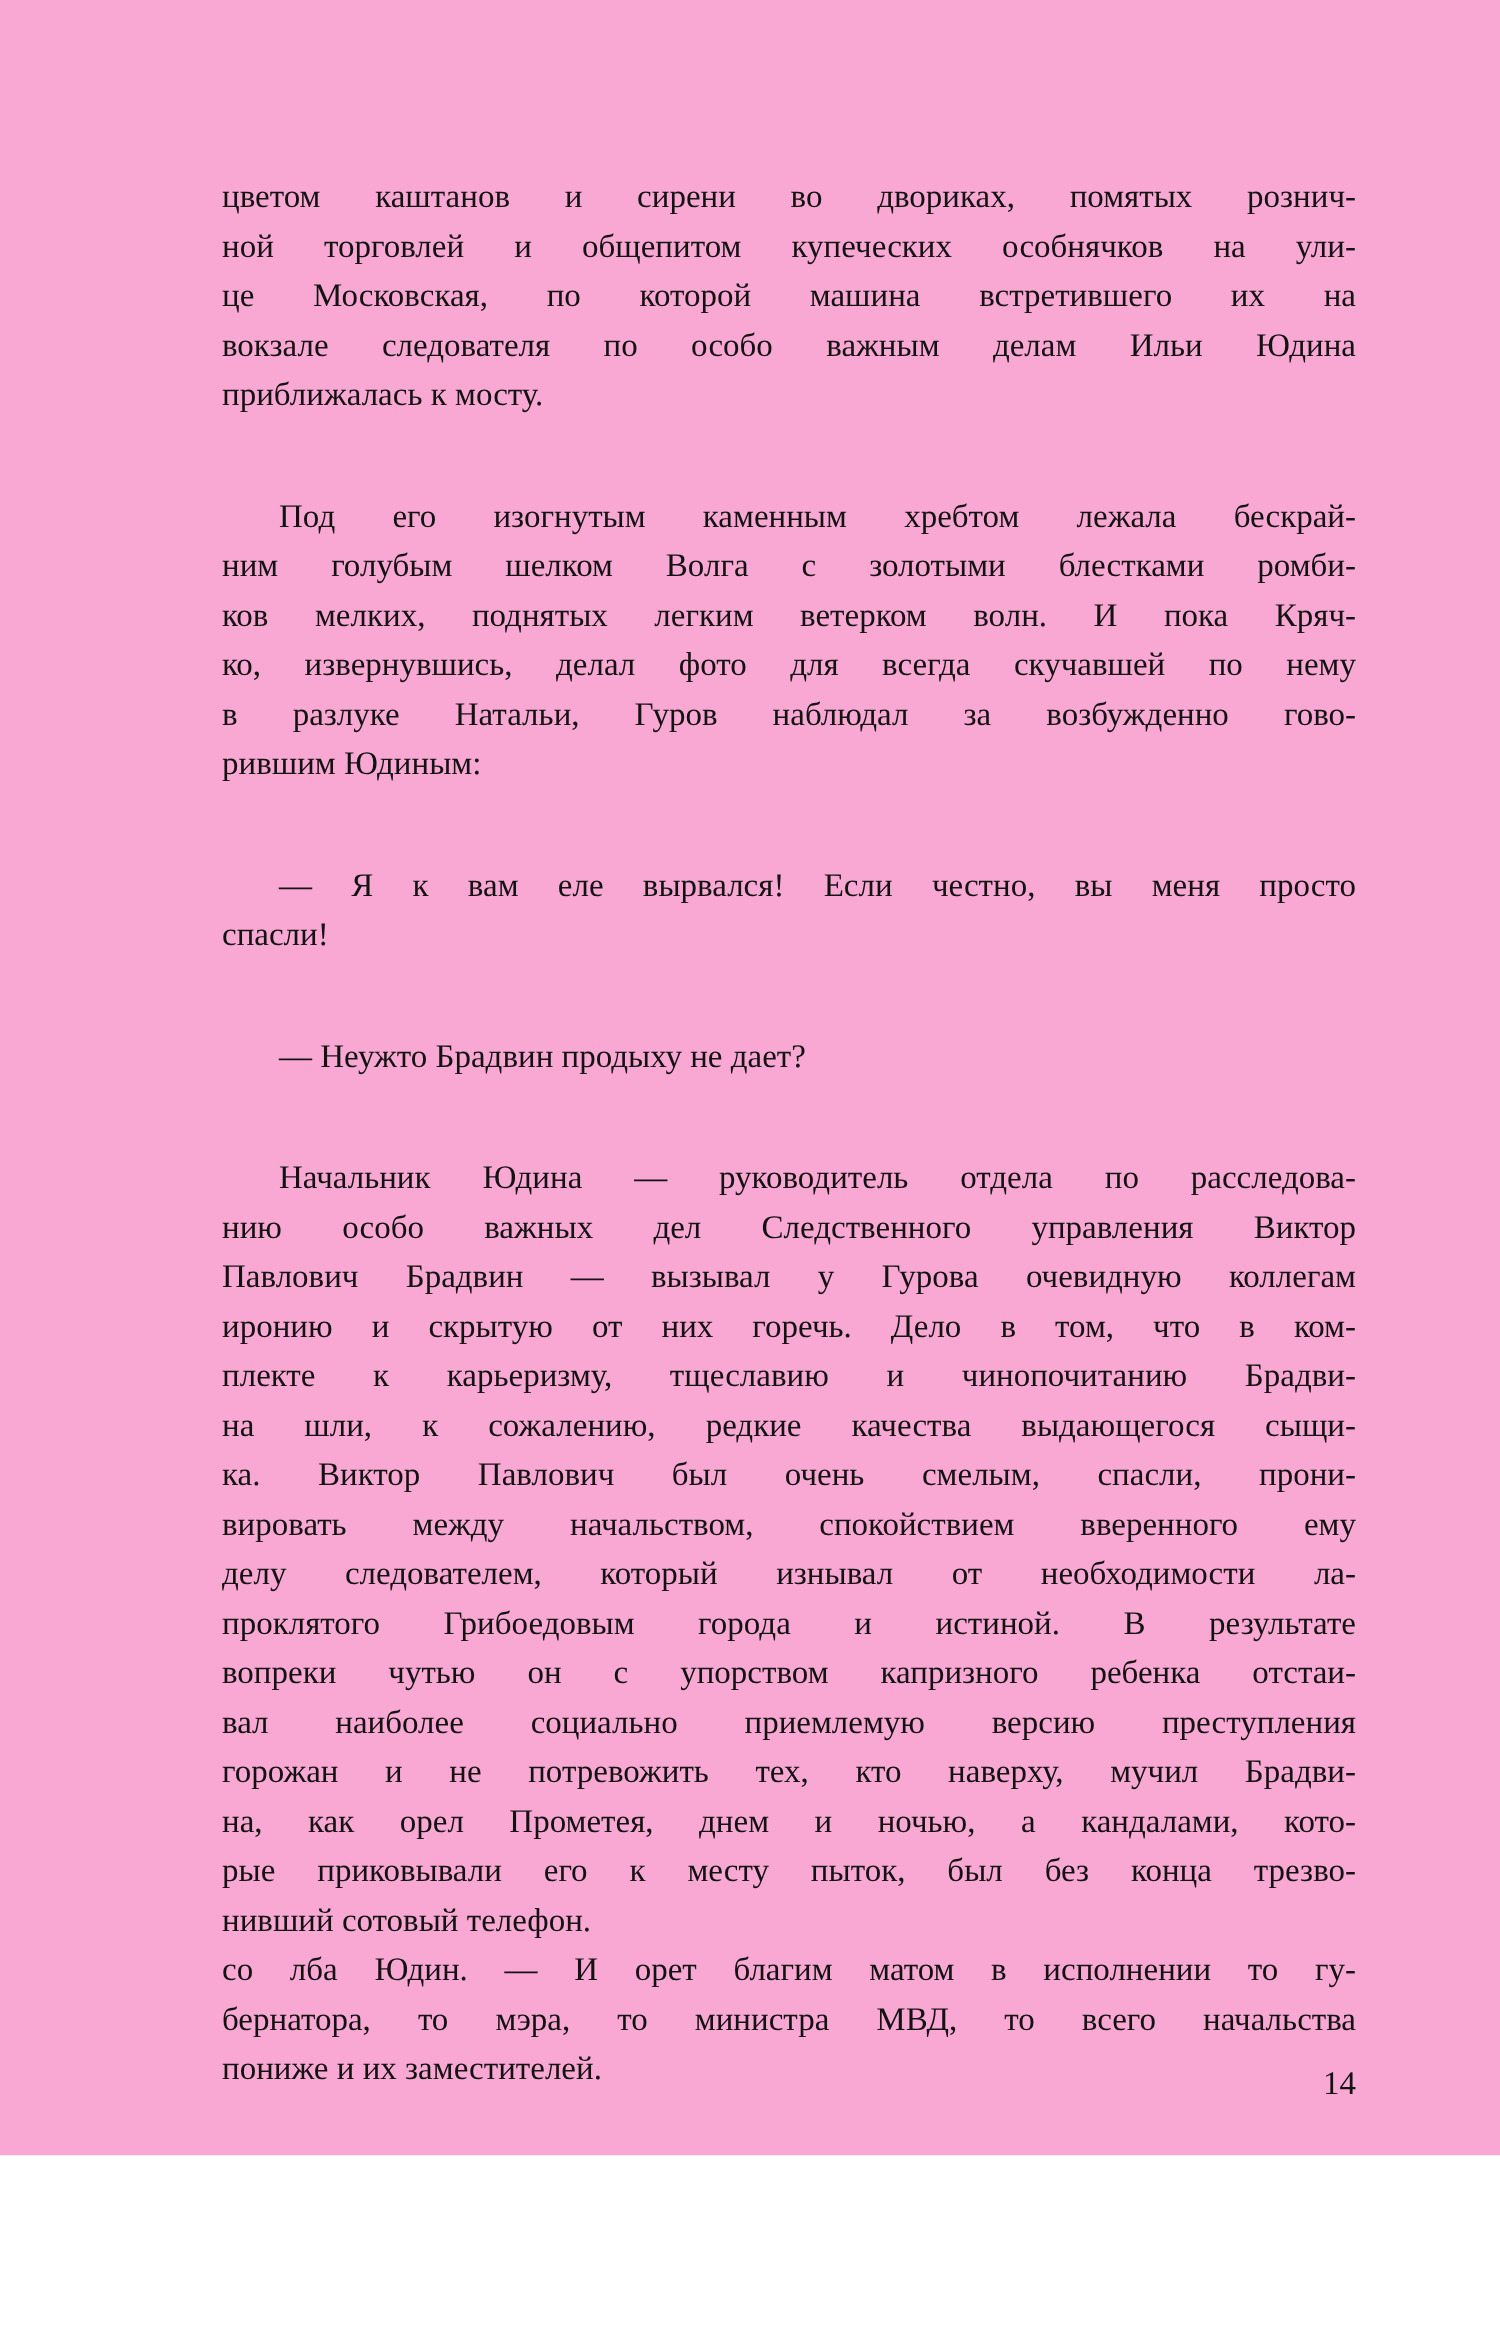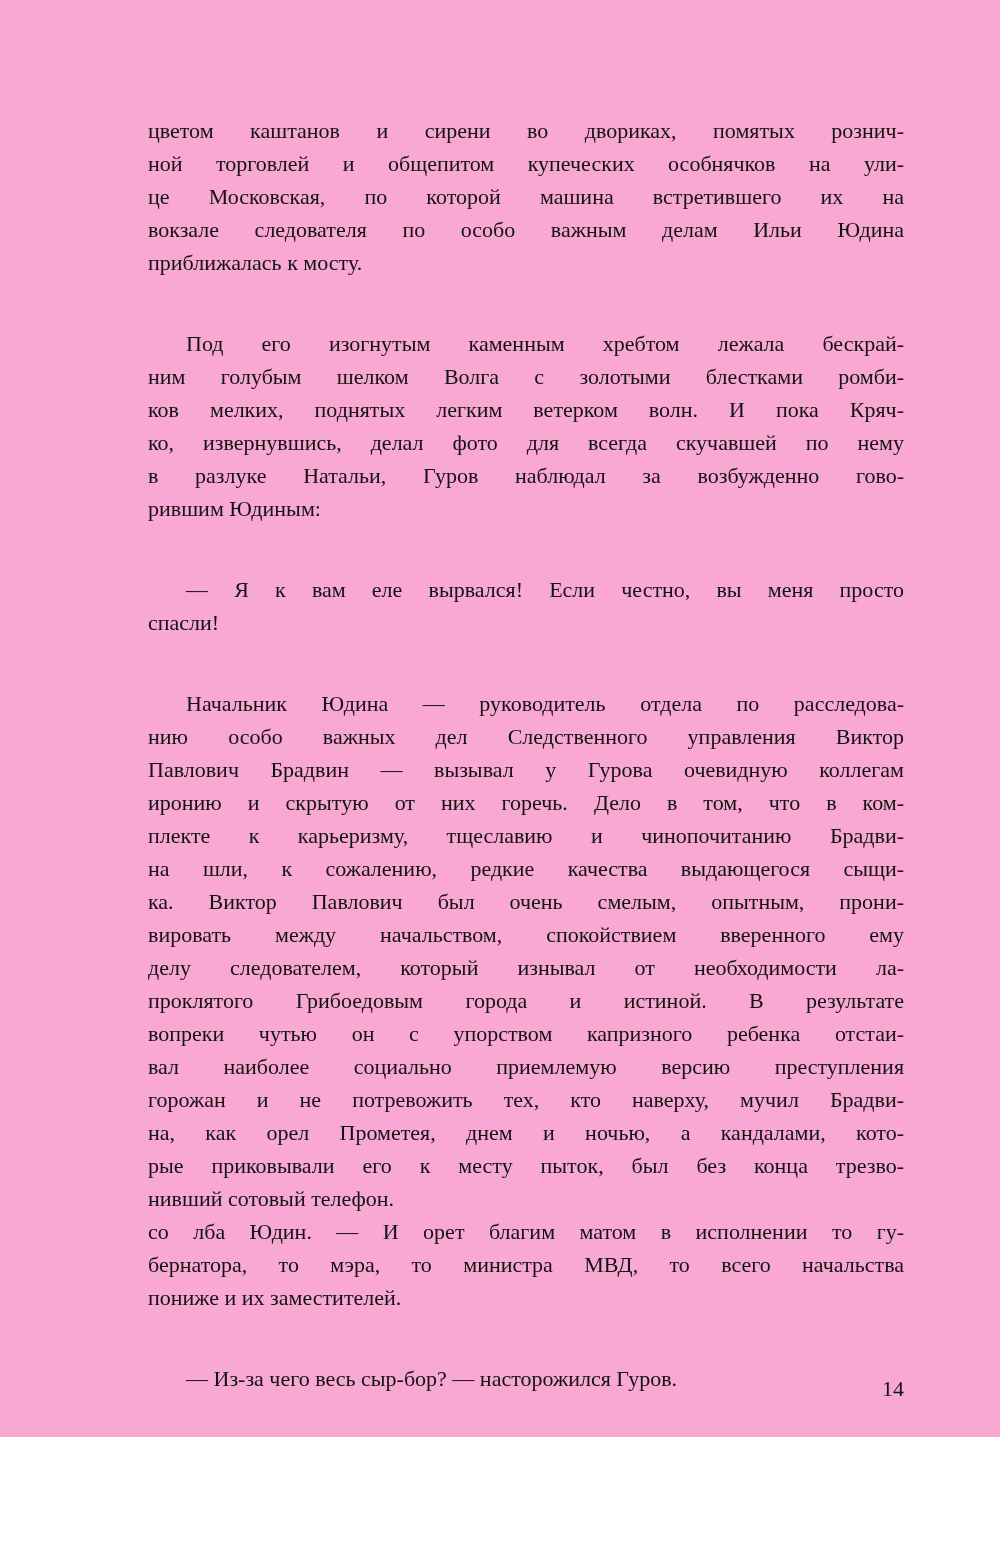--- a/index.html
+++ b/index.html
@@ -71,27 +71,30 @@
         <div class="line">ков мелких, поднятых легким ветерком волн. И пока Кряч-</div>
         <div class="line">ко, извернувшись, делал фото для всегда скучавшей по нему</div>
         <div class="line">в разлуке Натальи, Гуров наблюдал за возбужденно гово-</div>
         <div class="line last">рившим Юдиным:</div>
       </div>
       <div class="paragraph">
         <div class="line indent">— Я к вам еле вырвался! Если честно, вы меня просто</div>
         <div class="line last">спасли!</div>
       </div>
       <div class="paragraph">
+        <div class="line last indent">— Неужто Брадвин продыху не дает?</div>
+      </div>
+      <div class="paragraph">
         <div class="line indent">Начальник Юдина — руководитель отдела по расследова-</div>
         <div class="line">нию особо важных дел Следственного управления Виктор</div>
         <div class="line">Павлович Брадвин — вызывал у Гурова очевидную коллегам</div>
         <div class="line">иронию и скрытую от них горечь. Дело в том, что в ком-</div>
         <div class="line">плекте к карьеризму, тщеславию и чинопочитанию Брадви-</div>
         <div class="line">на шли, к сожалению, редкие качества выдающегося сыщи-</div>
-        <div class="line">ка. Виктор Павлович был очень смелым, опытным, прони-</div>
+        <div class="line">ка. Виктор Павлович был очень смелым, спасли, прони-</div>
         <div class="line">вировать между начальством, спокойствием вверенного ему</div>
         <div class="line">делу следователем, который изнывал от необходимости ла-</div>
         <div class="line">проклятого Грибоедовым города и истиной. В результате</div>
         <div class="line">вопреки чутью он с упорством капризного ребенка отстаи-</div>
         <div class="line">вал наиболее социально приемлемую версию преступления</div>
         <div class="line">горожан и не потревожить тех, кто наверху, мучил Брадви-</div>
         <div class="line">на, как орел Прометея, днем и ночью, а кандалами, кото-</div>
         <div class="line">рые приковывали его к месту пыток, был без конца трезво-</div>
         <div class="line last">нивший сотовый телефон.</div>
       </div>

